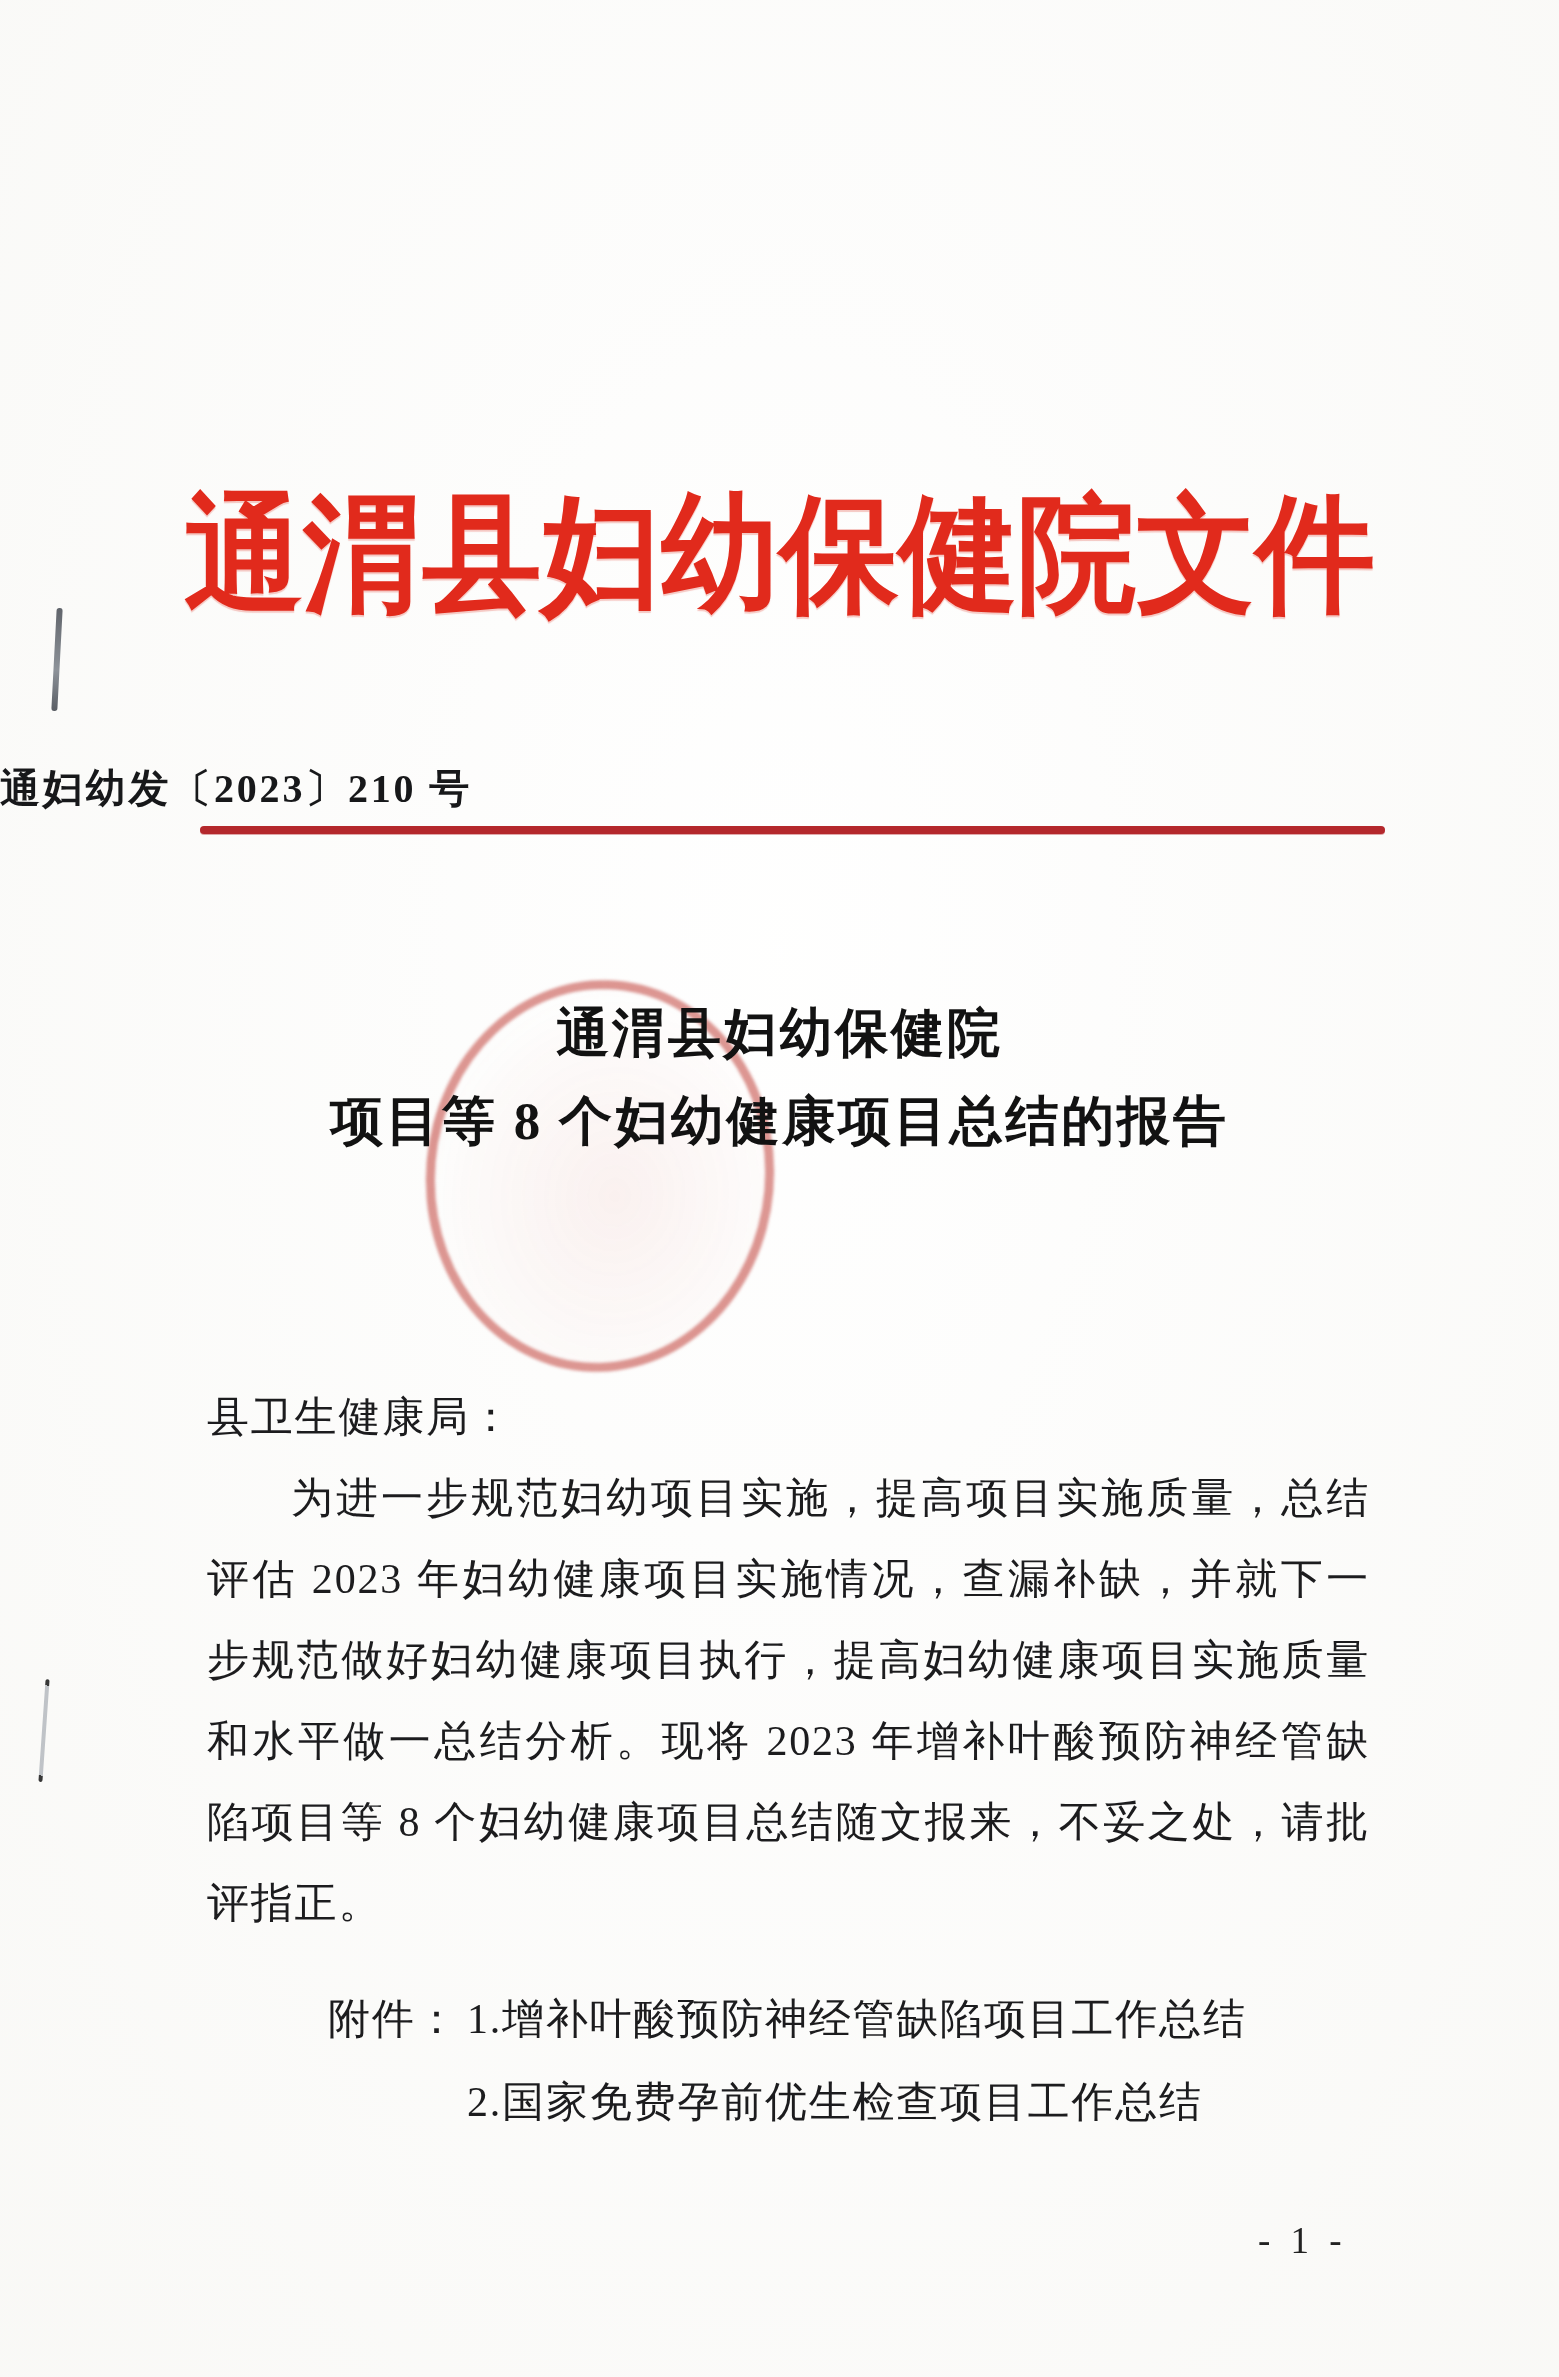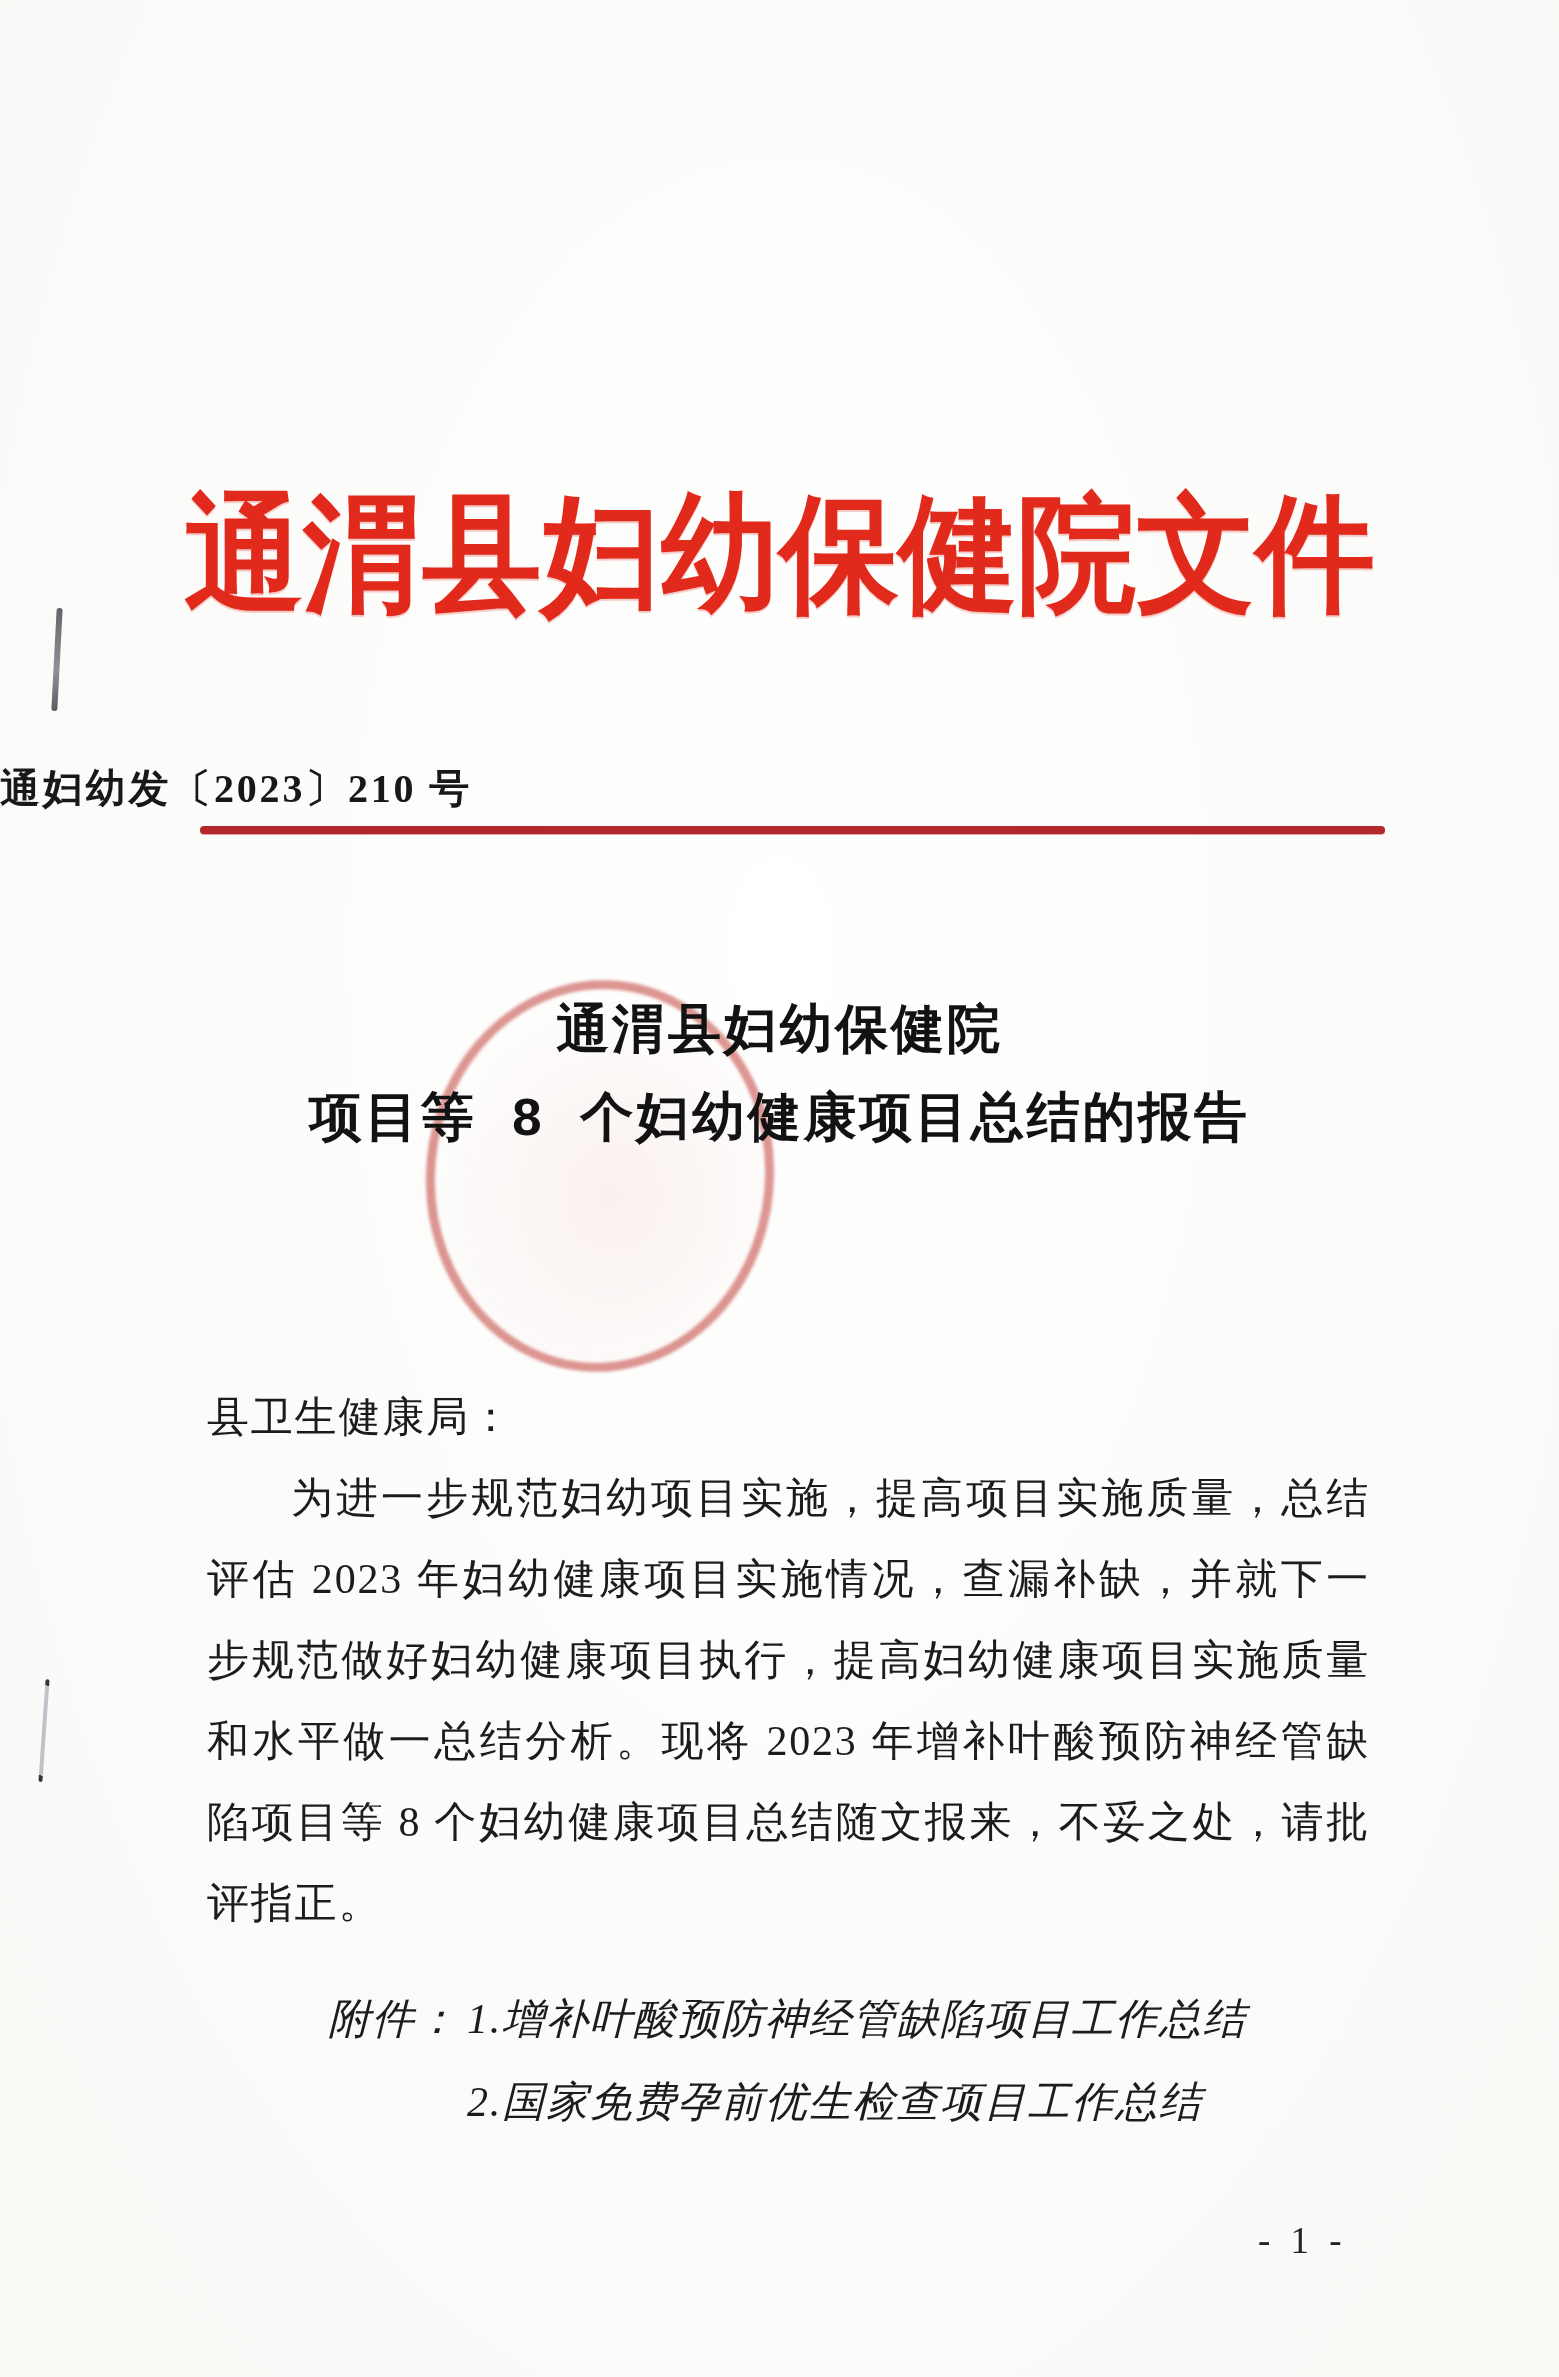--- a/index.html
+++ b/index.html
@@ -50,38 +50,38 @@
     filter: blur(1.5px);
     background: radial-gradient(ellipse at 55% 55%, rgba(200,70,58,.07), rgba(200,70,58,.02) 55%, rgba(200,70,58,0) 72%);
   }
   
   .doc-title {
     position: absolute; top: 989px; left: 0; width: 100%;
     text-align: center;
     font-size: 53px; font-weight: 700; line-height: 88px; letter-spacing: 2.8px;
     color: #121212;
   }
-  .doc-title-line { white-space: nowrap; font-family: Liberation Mono, monospace; }
+  .doc-title-line { white-space: nowrap; }
   
   .body-text {
     position: absolute; left: 207px; top: 1377px; width: 1163px;
     font-size: 42px; line-height: 81px; letter-spacing: 1.8px;
     color: #1c1c1e;
   }
   .salutation { text-align: left; }
   .body-line { text-align: justify; text-align-last: justify; }
   .body-line:first-child { text-indent: 84px; }
   .body-line:last-child { text-align-last: left; }
   
   .attachments {
     position: absolute; left: 328px; top: 1978px;
     font-size: 42px; line-height: 83px; letter-spacing: 1.8px;
     color: #1c1c1e;
   }
-  .attach-row { display: flex; white-space: nowrap; font-style: italic; }
+  .attach-row { display: flex; white-space: nowrap; }
   .attach-label { display: inline-block; width: 139px; }
   .attach-row-2 { padding-left: 139px; }
   
   .page-number {
     position: absolute; left: 1220px; top: 2216px; width: 165px;
     text-align: center;
     font-size: 37px; letter-spacing: 5.5px; line-height: 50px;
     color: #222;
   }
   

